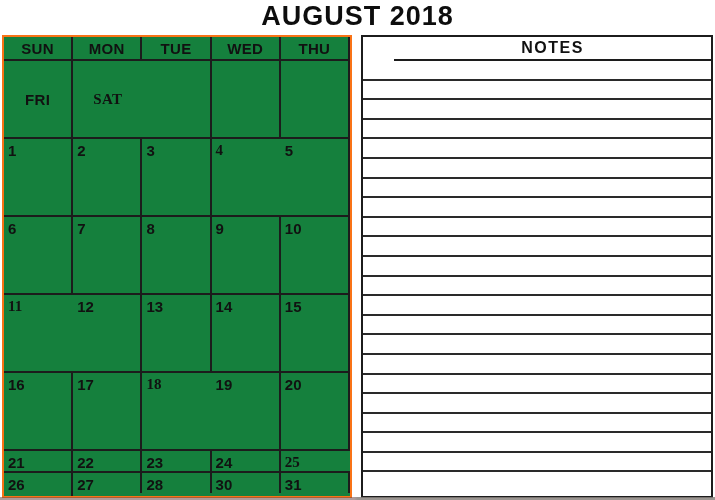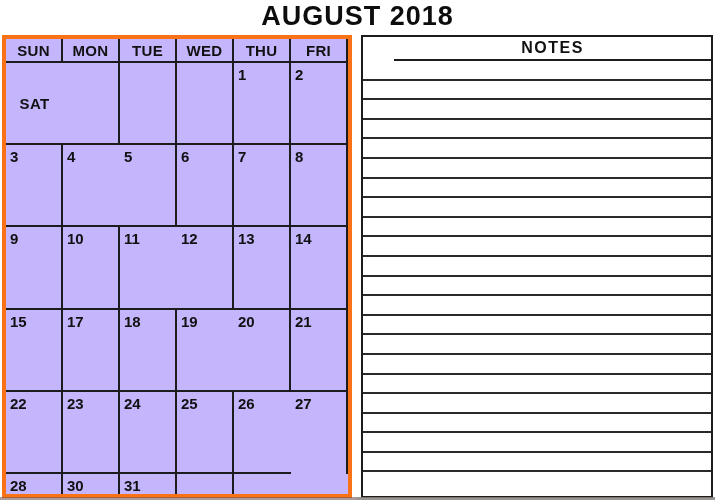--- a/index.html
+++ b/index.html
@@ -16,33 +16,33 @@
     text-align:center;
     font-weight:bold; font-size:27px; letter-spacing:1px;
     line-height:33px;
     color:#0d0d0d;
   }
   
   .calendar {
     position:absolute; left:2px; top:35px;
     width:350px; height:463px;
     box-sizing:border-box;
-    border:4px solid #f97316;
+    border:2px solid #f97316;
     display:grid;
-    grid-template-columns:repeat(6, 1fr);
+    grid-template-columns:repeat(5, 1fr);
     grid-template-rows:24px repeat(5, 1fr);
-    background:#c4b5fd;
+    background:#15803d;
   }
   .cal-cell {
     border-right:2px solid #1c1c1c;
     border-bottom:2px solid #1c1c1c;
     box-sizing:border-box;
     overflow:hidden;
   }
-  .cal-cell:nth-child(7n) { border-right:none; }
+  .cal-cell:nth-child(7n) { border-right:none;font-family:Liberation Serif, serif; }
   .calendar > .cal-cell:nth-child(n+36) { border-bottom:none; }
   .day-header {
     display:flex; align-items:center; justify-content:center;
     font-weight:bold; font-size:15px;
     letter-spacing:0.3px;
   }
   .day {
     font-weight:bold; font-size:15px;
     padding:3px 0 0 4px;
     text-align:left;
@@ -109,20 +109,21 @@
     <div class="cal-cell day">7</div>
     <div class="cal-cell day">8</div>
     <div class="cal-cell day">9</div>
     <div class="cal-cell day">10</div>
     <div class="cal-cell day">11</div>
 
     <div class="cal-cell day">12</div>
     <div class="cal-cell day">13</div>
     <div class="cal-cell day">14</div>
     <div class="cal-cell day">15</div>
+    <div class="cal-cell day">16</div>
     <div class="cal-cell day">17</div>
     <div class="cal-cell day">18</div>
 
     <div class="cal-cell day">19</div>
     <div class="cal-cell day">20</div>
     <div class="cal-cell day">21</div>
     <div class="cal-cell day">22</div>
     <div class="cal-cell day">23</div>
     <div class="cal-cell day">24</div>
     <div class="cal-cell day">25</div>

